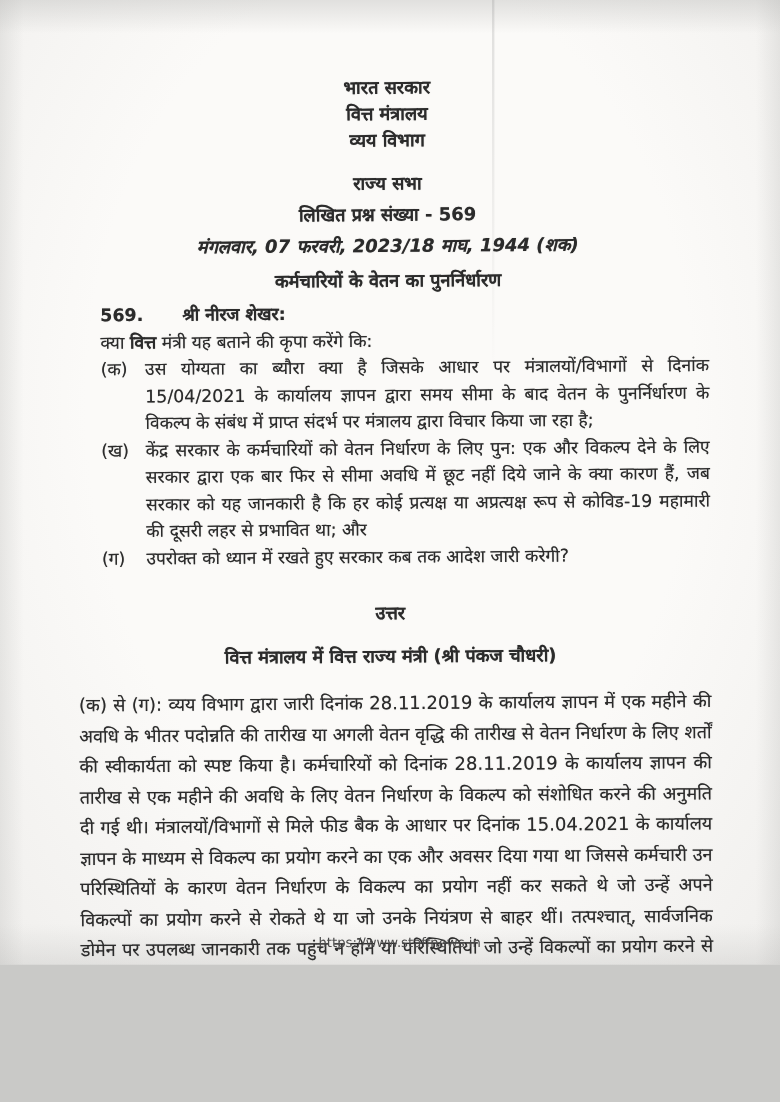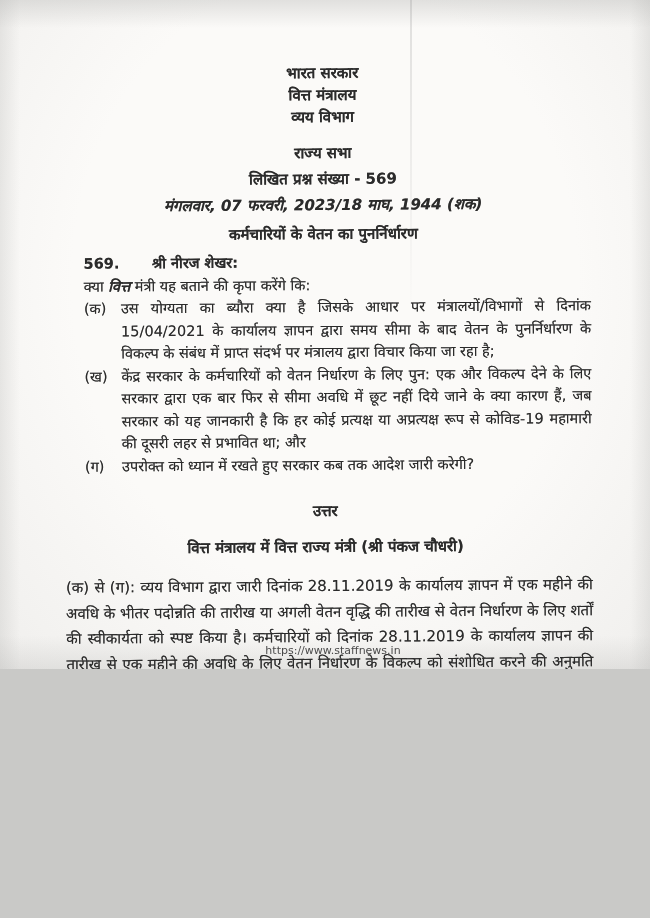--- a/index.html
+++ b/index.html
@@ -1,18 +1,18 @@
 <!DOCTYPE html>
 <html lang="hi"><head>
 <meta charset="utf-8">
 <style>
   html,body{margin:0;padding:0;background:#c9c9c7;}
   .paper{
     position:relative;
-    width:650px;height:669px;
+    width:650px;height:804px;
     margin:0 auto;
     overflow:hidden;
     background:
       linear-gradient(180deg, rgba(185,185,183,0.40) 0px, rgba(185,185,183,0) 28px),
       linear-gradient(0deg,   rgba(185,185,183,0.30) 0px, rgba(185,185,183,0) 34px),
       linear-gradient(90deg,  rgba(185,185,183,0.28) 0px, rgba(185,185,183,0) 20px),
       linear-gradient(270deg, rgba(185,185,183,0.28) 0px, rgba(185,185,183,0) 20px),
       radial-gradient(ellipse at 50% 42%, #fbfaf8 55%, #f0efed 100%);
     font-family:"DejaVu Sans", sans-serif;
     color:#2b2b2b;
@@ -31,21 +31,21 @@
   .hdr{font-size:15px;line-height:22px;font-weight:bold;}
   .header-block{padding-top:62px;}
   .house{margin-top:14px;}
   .qno{margin-top:4px;}
   .dateline{margin-top:4px;font-style:italic;}
   .subject{margin-top:7px;}
   .qa{margin:6px 58px 0 85px;font-size:14.5px;line-height:22.5px;}
   .member-row{margin-top:2px;}
   .q-number{display:inline-block;margin-right:28px;font-weight:bold;}
   .member{font-weight:bold;text-align:center;}
-  .intro .emph{font-weight:bold;font-style:italic;}
+  .intro .emph{font-weight:bold;}
   .part{display:flex;margin-top:0px;}
   .part-label{flex:none;width:37px;}
   .part-text{flex:1;text-align:justify;}
   .answer-heading{margin-top:24px;font-size:15px;font-weight:bold;}
   .minister{margin-top:16px;font-size:15px;font-weight:bold;}
   .answer-body{
     margin:18px 58px 0 65px;
     font-size:15px;line-height:25.5px;
     text-align:justify;
   }

